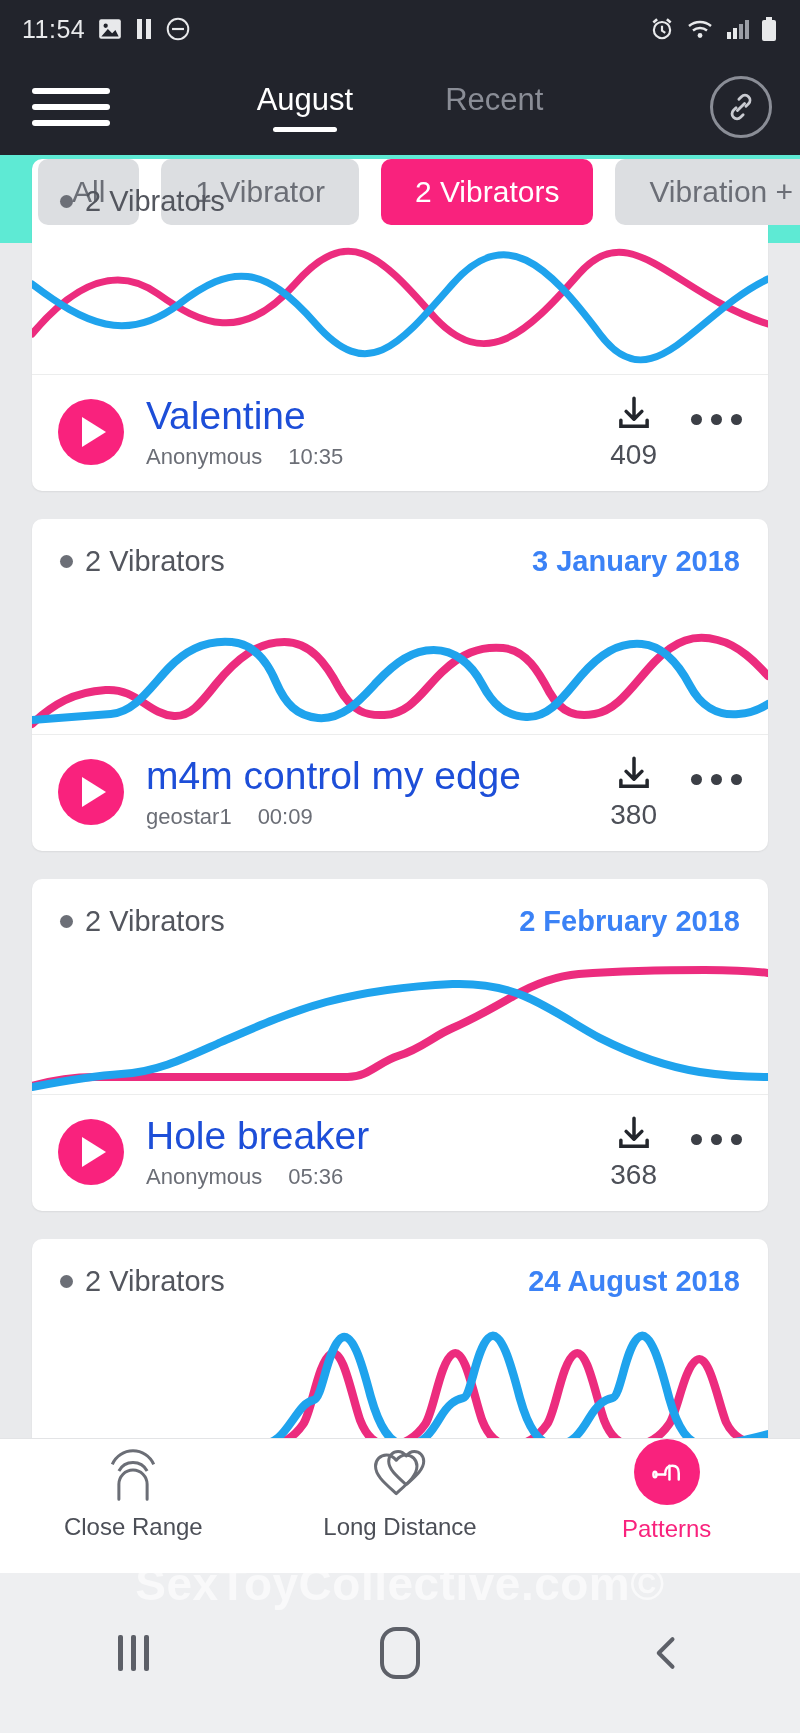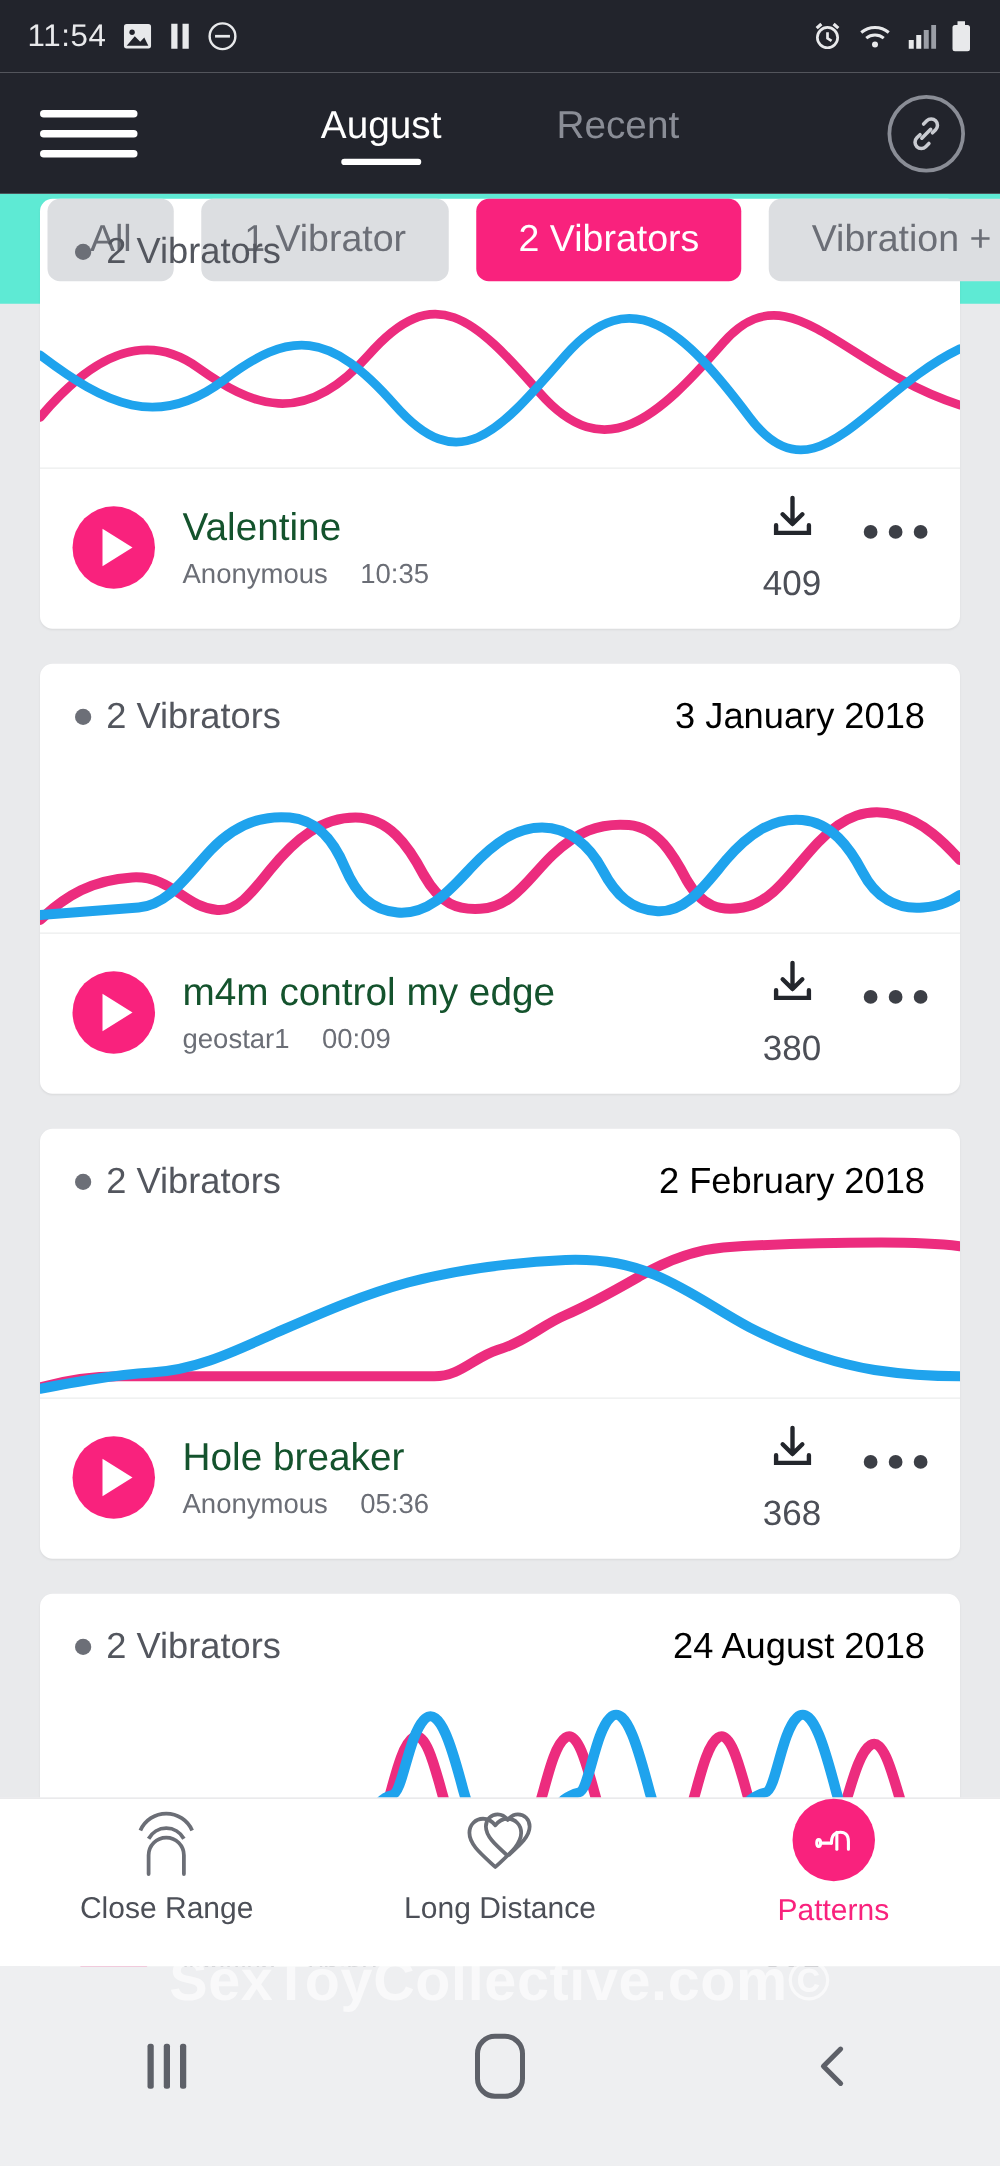--- a/index.html
+++ b/index.html
@@ -59,44 +59,44 @@
     box-shadow:0 1px 2px rgba(0,0,0,.07); overflow:hidden;
   }
   .card.clipped{ margin-top:-84px; margin-bottom:28px; }
 
   .card-head{
     display:flex; align-items:center; justify-content:space-between;
     padding:26px 28px 6px 28px;
   }
   .ch-left{ display:flex; align-items:center; gap:12px; font-size:29px; color:#53565e; }
   .dot{ width:13px; height:13px; border-radius:50%; background:#6c6f77; display:inline-block; }
-  .ch-date{ font-size:29px; color:#000000; }
+  .ch-date{ font-size:29px; color:#3b82f6;font-weight:bold; }
 
   .wave{ display:block; width:100%; height:150px; }
 
   .card-foot{
     border-top:1px solid #eceded;
     display:flex; align-items:center; padding:18px 26px 20px 26px; gap:22px;
   }
   .play{
     width:66px; height:66px; border-radius:50%; background:#f9227d;
     flex:0 0 auto; display:flex; align-items:center; justify-content:center;
   }
   .play .tri{
     width:0; height:0; margin-left:6px;
     border-left:24px solid #ffffff;
     border-top:15px solid transparent;
     border-bottom:15px solid transparent;
   }
   .foot-txt{ flex:1 1 auto; min-width:0; }
-  .title{ font-size:31px; color:#14532d; white-space:nowrap; overflow:hidden; }
+  .title{ font-size:39px; color:#1d4ed8; white-space:nowrap; overflow:hidden; }
   .meta{ font-size:22px; color:#6b6e76; margin-top:6px; display:flex; gap:26px; }
   .foot-right{ display:flex; align-items:center; gap:34px; flex:0 0 auto; }
   .dl{ display:flex; flex-direction:column; align-items:center; }
-  .dl-count{ font-size:28px; color:#4c4f57; margin-top:16px; }
+  .dl-count{ font-size:28px; color:#4c4f57; margin-top:4px; }
   .kebab{ display:flex; gap:9px; align-items:center; padding-bottom:26px; }
   .kebab i{ width:11px; height:11px; border-radius:50%; background:#3c3f46; display:block; }
 
   
   .bottomnav{
     position:absolute; left:0; right:0; bottom:160px; height:135px;
     background:#ffffff; border-top:1px solid #e3e4e6;
     display:flex; align-items:flex-start;
   }
   .navitem{ flex:1; display:flex; flex-direction:column; align-items:center; gap:10px; }

